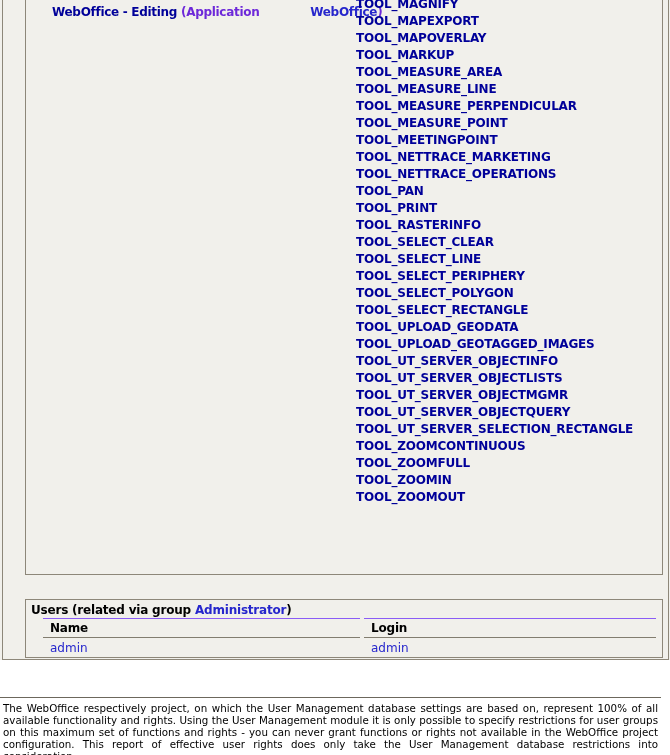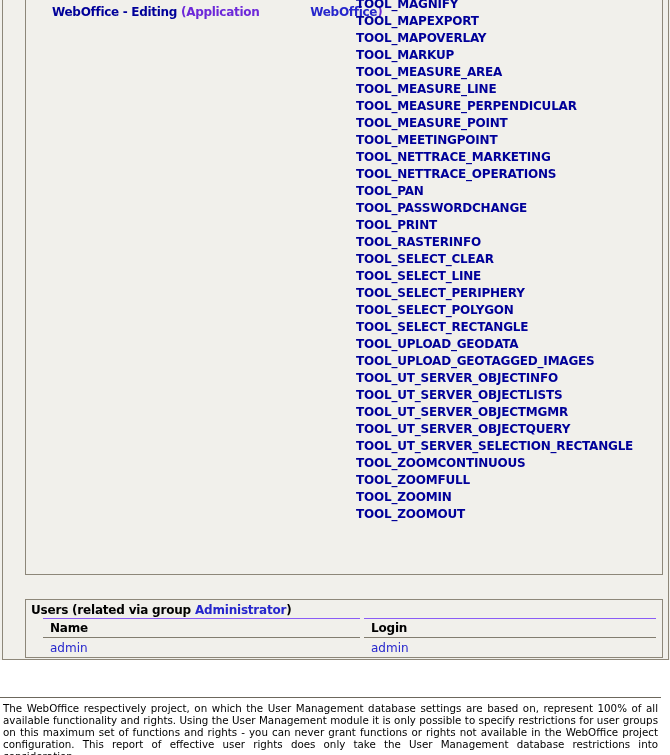--- a/index.html
+++ b/index.html
@@ -117,21 +117,20 @@
         <li>TOOL_MAPOVERLAY</li>
         <li>TOOL_MARKUP</li>
         <li>TOOL_MEASURE_AREA</li>
         <li>TOOL_MEASURE_LINE</li>
         <li>TOOL_MEASURE_PERPENDICULAR</li>
         <li>TOOL_MEASURE_POINT</li>
         <li>TOOL_MEETINGPOINT</li>
         <li>TOOL_NETTRACE_MARKETING</li>
         <li>TOOL_NETTRACE_OPERATIONS</li>
         <li>TOOL_PAN</li>
-        <li>TOOL_PASSWORDCHANGE</li>
         <li>TOOL_PRINT</li>
         <li>TOOL_RASTERINFO</li>
         <li>TOOL_SELECT_CLEAR</li>
         <li>TOOL_SELECT_LINE</li>
         <li>TOOL_SELECT_PERIPHERY</li>
         <li>TOOL_SELECT_POLYGON</li>
         <li>TOOL_SELECT_RECTANGLE</li>
         <li>TOOL_UPLOAD_GEODATA</li>
         <li>TOOL_UPLOAD_GEOTAGGED_IMAGES</li>
         <li>TOOL_UT_SERVER_OBJECTINFO</li>

